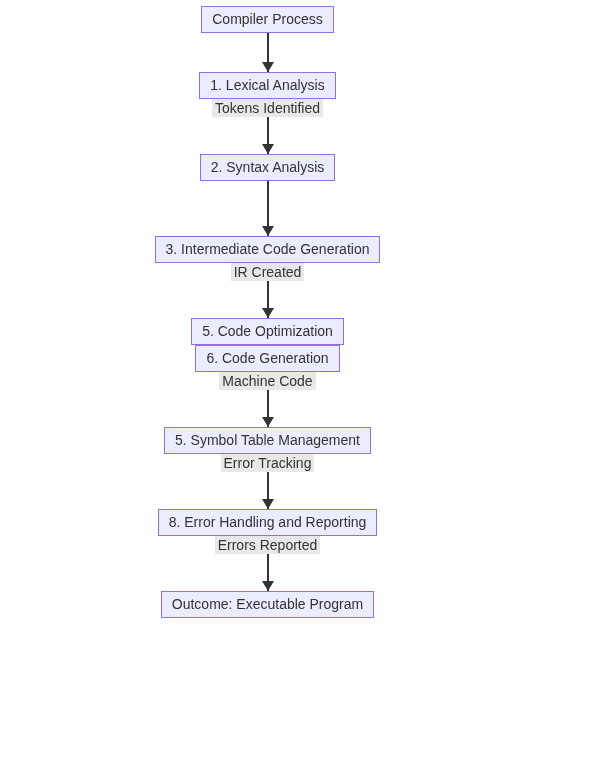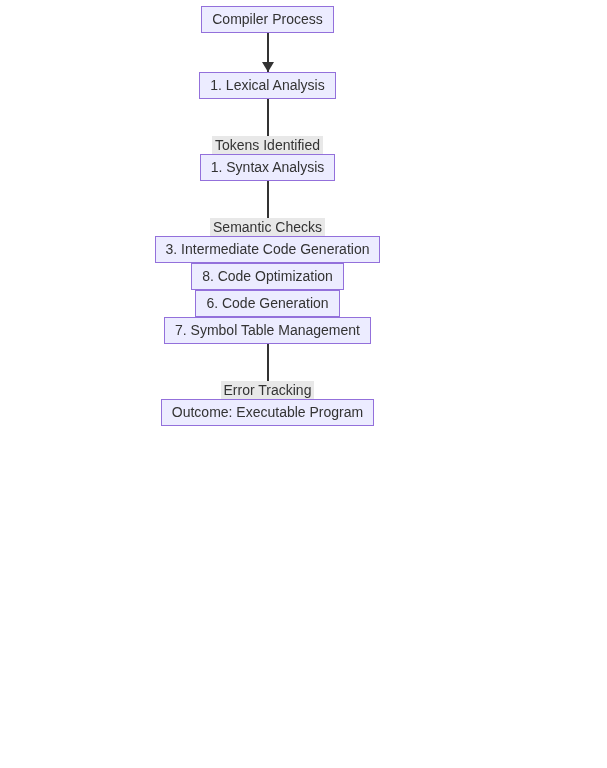--- a/index.html
+++ b/index.html
@@ -35,21 +35,21 @@
     line-height: 17px;
     padding: 4px 10px;
     white-space: nowrap;
     text-align: center;
   }
   .connector {
     position: relative;
     width: 100%;
     height: 39px;
     display: flex;
-    align-items: flex-end;
+    align-items: flex-start;
     justify-content: center;
   }
   .connector.labeled { height: 55px; }
   .connector .line {
     position: absolute;
     left: 50%;
     top: 0;
     bottom: 0;
     width: 2px;
     margin-left: -1px;
@@ -90,44 +90,59 @@
   </div>
 
   <div class="node">1. Lexical Analysis</div>
 
   <div class="connector labeled">
     <span class="line"></span>
     <span class="edge-label">Tokens Identified</span>
     <span class="arrowhead"></span>
   </div>
 
-  <div class="node">1. Syntax Analysis</div>
+  <div class="node">2. Syntax Analysis</div>
 
 
 
   <div class="connector labeled">
     <span class="line"></span>
-    <span class="edge-label">Semantic Checks</span>
     <span class="arrowhead"></span>
   </div>
 
   <div class="node">3. Intermediate Code Generation</div>
 
+  <div class="connector labeled">
+    <span class="line"></span>
+    <span class="edge-label">IR Created</span>
+    <span class="arrowhead"></span>
+  </div>
 
-  <div class="node">8. Code Optimization</div>
+  <div class="node">5. Code Optimization</div>
 
 
   <div class="node">6. Code Generation</div>
 
+  <div class="connector labeled">
+    <span class="line"></span>
+    <span class="edge-label">Machine Code</span>
+    <span class="arrowhead"></span>
+  </div>
 
-  <div class="node">7. Symbol Table Management</div>
+  <div class="node">5. Symbol Table Management</div>
 
   <div class="connector labeled">
     <span class="line"></span>
     <span class="edge-label">Error Tracking</span>
     <span class="arrowhead"></span>
   </div>
 
+  <div class="node">8. Error Handling and Reporting</div>
 
+  <div class="connector labeled">
+    <span class="line"></span>
+    <span class="edge-label">Errors Reported</span>
+    <span class="arrowhead"></span>
+  </div>
 
   <div class="node">Outcome: Executable Program</div>
 
 </div>
 
 </body></html>

